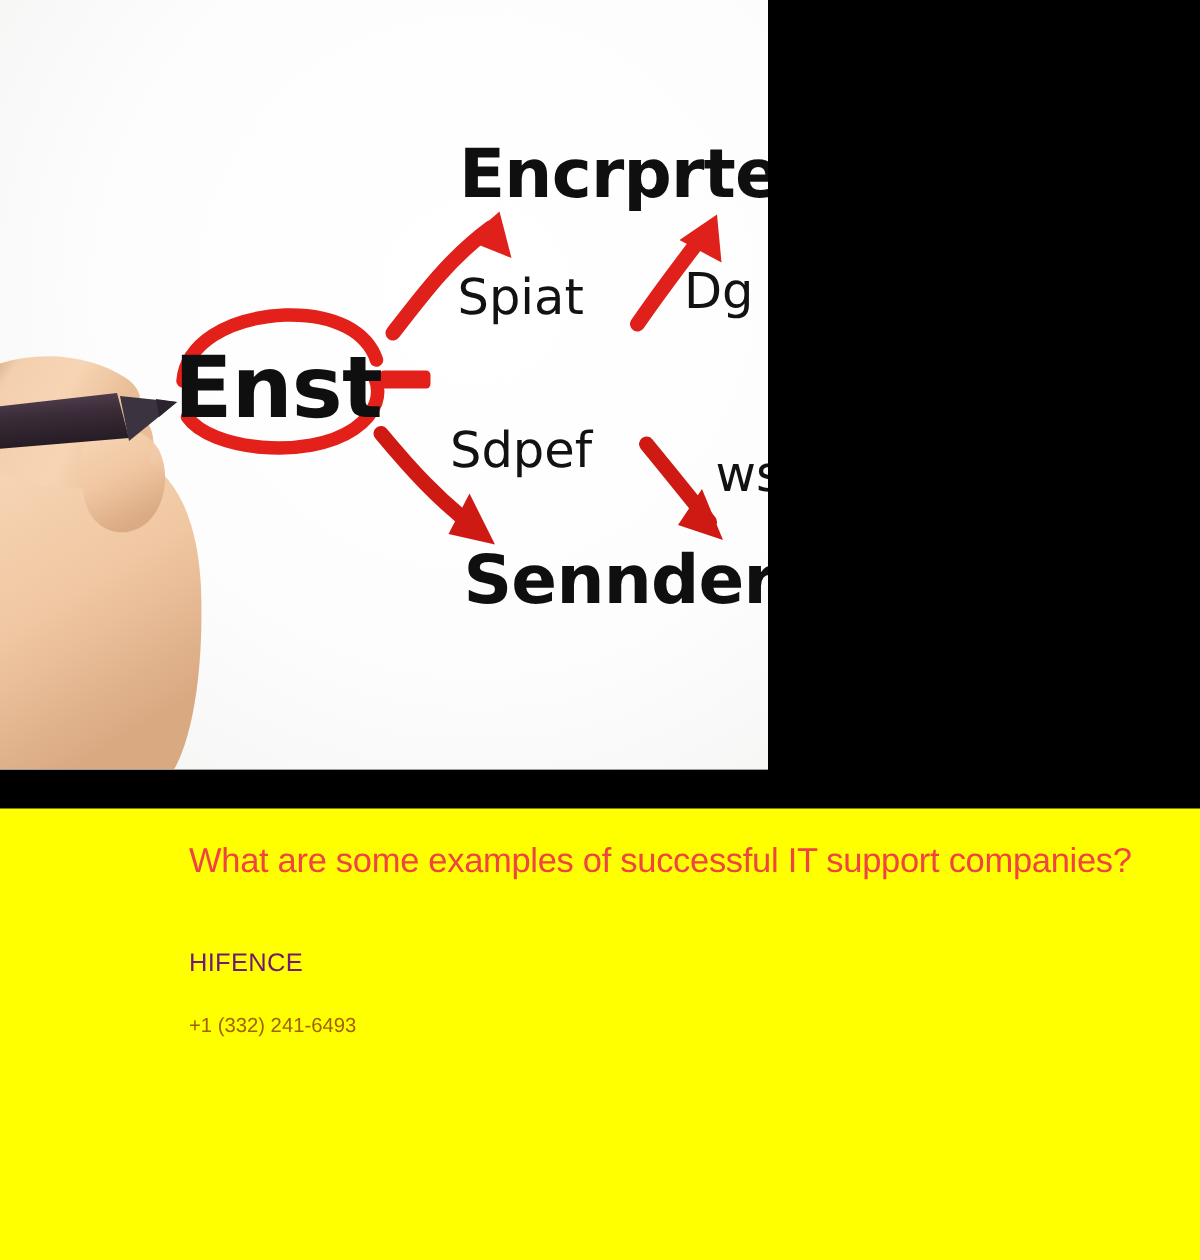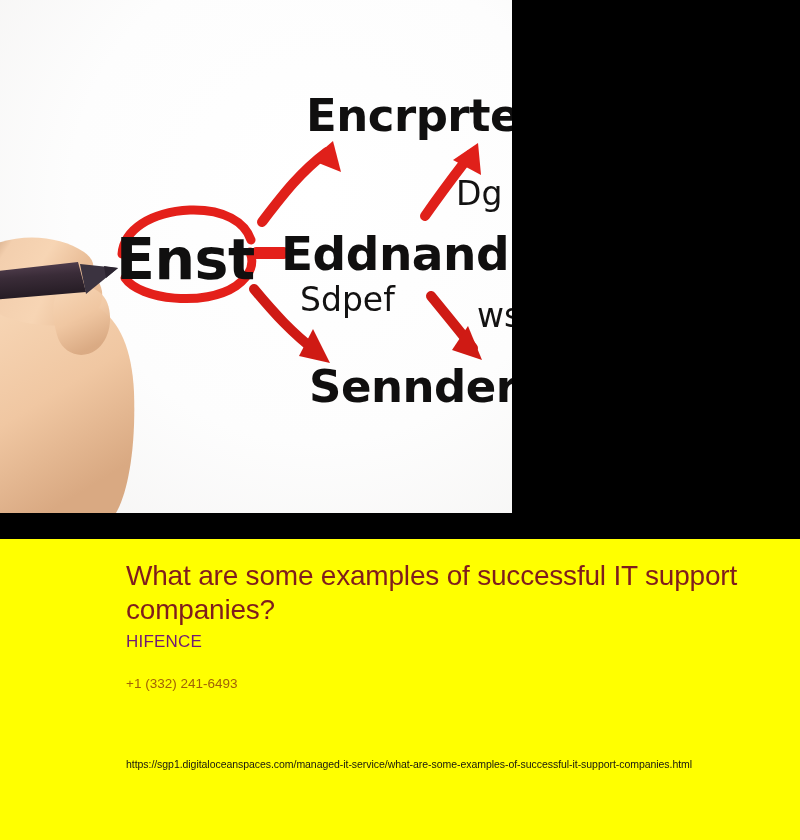--- a/index.html
+++ b/index.html
@@ -91,22 +91,22 @@
     width: 800px;
     height: 301px;
     background: #ffff00;
   }
   #headline {
     position: absolute;
     left: 126px;
     top: 20px;
     width: 640px;
     margin: 0;
-    color: #7f1d1d;
-    font-size: 28px;
+    color: #ef4444;
+    font-size: 23px;
     font-weight: normal;
     line-height: 1.22;
     letter-spacing: -0.2px;
   }
   #brand-name {
     position: absolute;
     left: 126px;
     top: 93px;
     color: #701a75;
     font-size: 17px;
@@ -196,32 +196,31 @@
 
       <path d="M-10 272 L 78 262 L 86 292 L -10 300 Z" fill="url(#penGrad)"></path>
 
       <path d="M80 264 L 118 268 L 86 294 Z" fill="#3b3340"></path>
       <path d="M104 266 L 118 268 L 106 278 Z" fill="#2b2430"></path>
     </g>
   </svg>
 
   <div class="wb-word" id="wb-top-word">Encrprterni</div>
   <div class="wb-word" id="wb-center-left-word">Enst</div>
-  <div class="wb-word" id="wb-center-right-word">Eddnand</div>
   <div class="wb-word" id="wb-bottom-word">Sennderp</div>
 
+  <div class="wb-subword" id="wb-sub-spiat">Spiat</div>
   <div class="wb-subword" id="wb-sub-dg">Dg</div>
   <div class="wb-subword" id="wb-sub-sdpef">Sdpef</div>
   <div class="wb-subword" id="wb-sub-ws">ws</div>
 </div>
 
 <div id="info-band">
 
   <h1 id="headline">What are some examples of successful IT support companies?</h1>
 
   <div id="brand-name">HIFENCE</div>
 
   <div id="contact-block">
     <span class="contact-line">+1 (332) 241-6493</span>
   </div>
 
-  <div id="source-url">https://sgp1.digitaloceanspaces.com/managed-it-service/what-are-some-examples-of-successful-it-support-companies.html</div>
 </div>
 
 </body></html>

